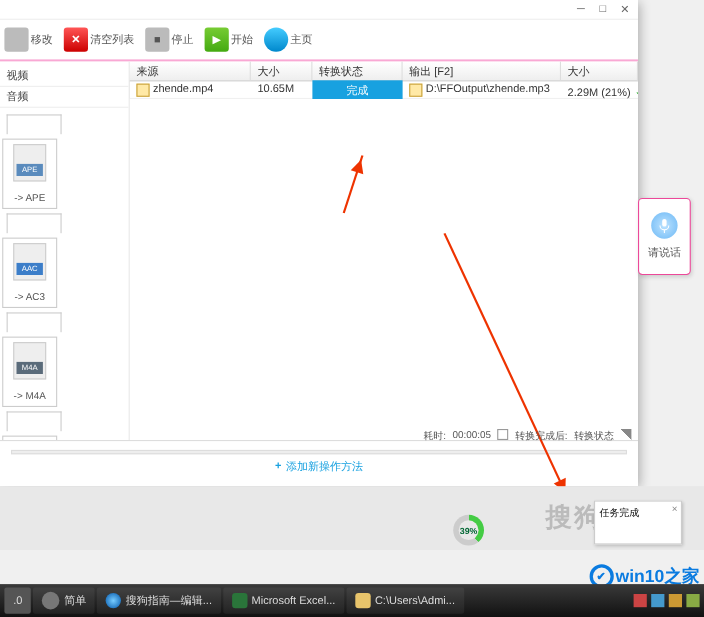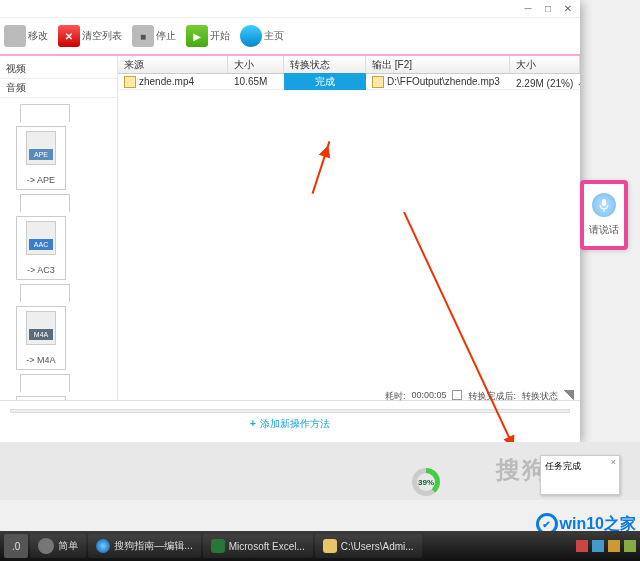--- a/index.html
+++ b/index.html
@@ -10,21 +10,21 @@
   .toolbar { height: 38px; display: flex; align-items: center; padding: 0 4px; border-bottom: 2px solid #f9a8d4; }
   .tool-item { display: flex; align-items: center; margin-right: 10px; font-size: 10px; color: #555; }
   .tool-icon { width: 22px; height: 22px; margin-right: 2px; border-radius: 3px; display:flex; align-items:center; justify-content:center; }
   .red-x { background: linear-gradient(#f55,#c00); color:#fff; font-weight:bold; }
   .grey { background:#bbb; }
   .green-play { background: linear-gradient(#7c3,#4a1); color:#fff; }
   .globe { background: linear-gradient(#4cf,#08c); border-radius:50%; }
   .main { display:flex; height: 344px; }
   .sidebar { width: 120px; border-right:1px solid #e5e5e5; padding:4px 0 0 0; overflow:hidden; background:#fff; }
   .side-head { font-size:10px; color:#444; padding:2px 6px; border-bottom:1px solid #eee; }
-  .fmt-grid { display:flex; flex-wrap:wrap; padding:6px 16px; gap:4px 18px; }
+  .fmt-grid { display:flex; flex-wrap:wrap; padding:6px 2px; gap:4px 18px; }
   .fmt { width:50px; height:64px; border:1px solid #ccc; display:flex; flex-direction:column; align-items:center; justify-content:flex-end; font-size:9px; color:#555; padding-bottom:4px; position:relative; }
   .fmt-icon { width:30px; height:34px; background:#eee; border:1px solid #ccc; position:absolute; top:4px; left:9px; }
   .fmt-badge { position:absolute; top:22px; left:12px; width:24px; height:11px; font-size:7px; color:#fff; text-align:center; line-height:11px; }
   .fmt-partial { width:50px; height:18px; border:1px solid #ccc; border-bottom:none; margin:0 4px; }
   .content { flex:1; display:flex; flex-direction:column; }
   .col-header { height:18px; background:linear-gradient(#fff,#eee); border-bottom:1px solid #ccc; display:flex; font-size:10px; color:#333; }
   .col-header > div { padding:2px 6px; border-right:1px solid #ddd; }
   .row { height:16px; display:flex; font-size:10px; color:#333; border-bottom:1px solid #f0f0f0; align-items:center; }
   .row > div { padding:2px 6px; overflow:hidden; white-space:nowrap; }
   .c-src { width:110px; display:flex; align-items:center; gap:3px; }
@@ -38,21 +38,21 @@
   .blank { flex:1; background:#fff; position:relative; }
   .red-arrow1 { position:absolute; width:2px; height:55px; background:#e30; top:50px; left:202px; transform:rotate(18deg); }
   .red-arrow1::before { content:''; position:absolute; top:-2px; left:-5px; border:6px solid transparent; border-bottom:12px solid #e30; }
   .red-arrow2 { position:absolute; width:2px; height:260px; background:#e30; top:110px; left:340px; transform:rotate(-25deg); }
   .red-arrow2::after { content:''; position:absolute; bottom:-6px; left:-5px; border:6px solid transparent; border-top:12px solid #e30; }
   .bottombar { height:38px; border-top:1px solid #ddd; padding:4px 10px; display:flex; flex-direction:column; justify-content:center; background:#fff; }
   .prog { height:4px; background:#eee; border:1px solid #ddd; margin-bottom:4px; }
   .add-op { text-align:center; color:#18a1e0; font-size:10px; display:flex; justify-content:center; align-items:center; gap:4px; }
   .statusline { position:absolute; right:6px; bottom:39px; font-size:9px; color:#555; display:flex; align-items:flex-start; gap:6px; }
   .chk { width:10px; height:10px; border:1px solid #999; display:inline-block; }
-  .voice-widget { position:absolute; right:12px; top:180px; width:48px; height:70px; background:#fff; border:4px solid #ec4899; border-radius:4px; display:flex; flex-direction:column; align-items:center; justify-content:center; box-shadow:1px 1px 4px rgba(0,0,0,0.15); }
+  .voice-widget { position:absolute; right:12px; top:180px; width:48px; height:70px; background:#fff; border:1px solid #ec4899; border-radius:4px; display:flex; flex-direction:column; align-items:center; justify-content:center; box-shadow:1px 1px 4px rgba(0,0,0,0.15); }
   .mic { width:24px; height:24px; border-radius:50%; background:radial-gradient(#bde3ff,#6cb8f5); margin-bottom:6px; display:flex; align-items:center; justify-content:center; color:#fff; }
   .voice-label { font-size:10px; color:#555; }
   .bg-under { position:absolute; top:442px; left:0; width:640px; height:58px; background:#e8e8e8; overflow:hidden; }
   .bg-text { position:absolute; right:40px; top:12px; font-size:24px; color:#bbb; font-weight:bold; letter-spacing:2px; }
   .donut { position:absolute; right:200px; bottom:4px; width:28px; height:28px; border-radius:50%; background:conic-gradient(#4c4 0 39%, #ccc 39% 100%); display:flex; align-items:center; justify-content:center; font-size:8px; color:#063; }
   .donut::after{ content:''; position:absolute; width:18px; height:18px; background:#e8e8e8; border-radius:50%; }
   .donut span{ position:relative; z-index:1;font-weight:bold; }
   .notify { position:absolute; right:20px; top:455px; width:80px; height:40px; background:#fff; border:1px solid #ccc; box-shadow:1px 1px 3px rgba(0,0,0,0.2); font-size:9px; padding:4px; }
   .notify-x { position:absolute; right:3px; top:1px; font-size:9px; color:#888; }
   .watermark { position:absolute; right:4px; bottom:26px; display:flex; align-items:center; font-weight:bold; font-size:16px; color:#0a7be0; }

